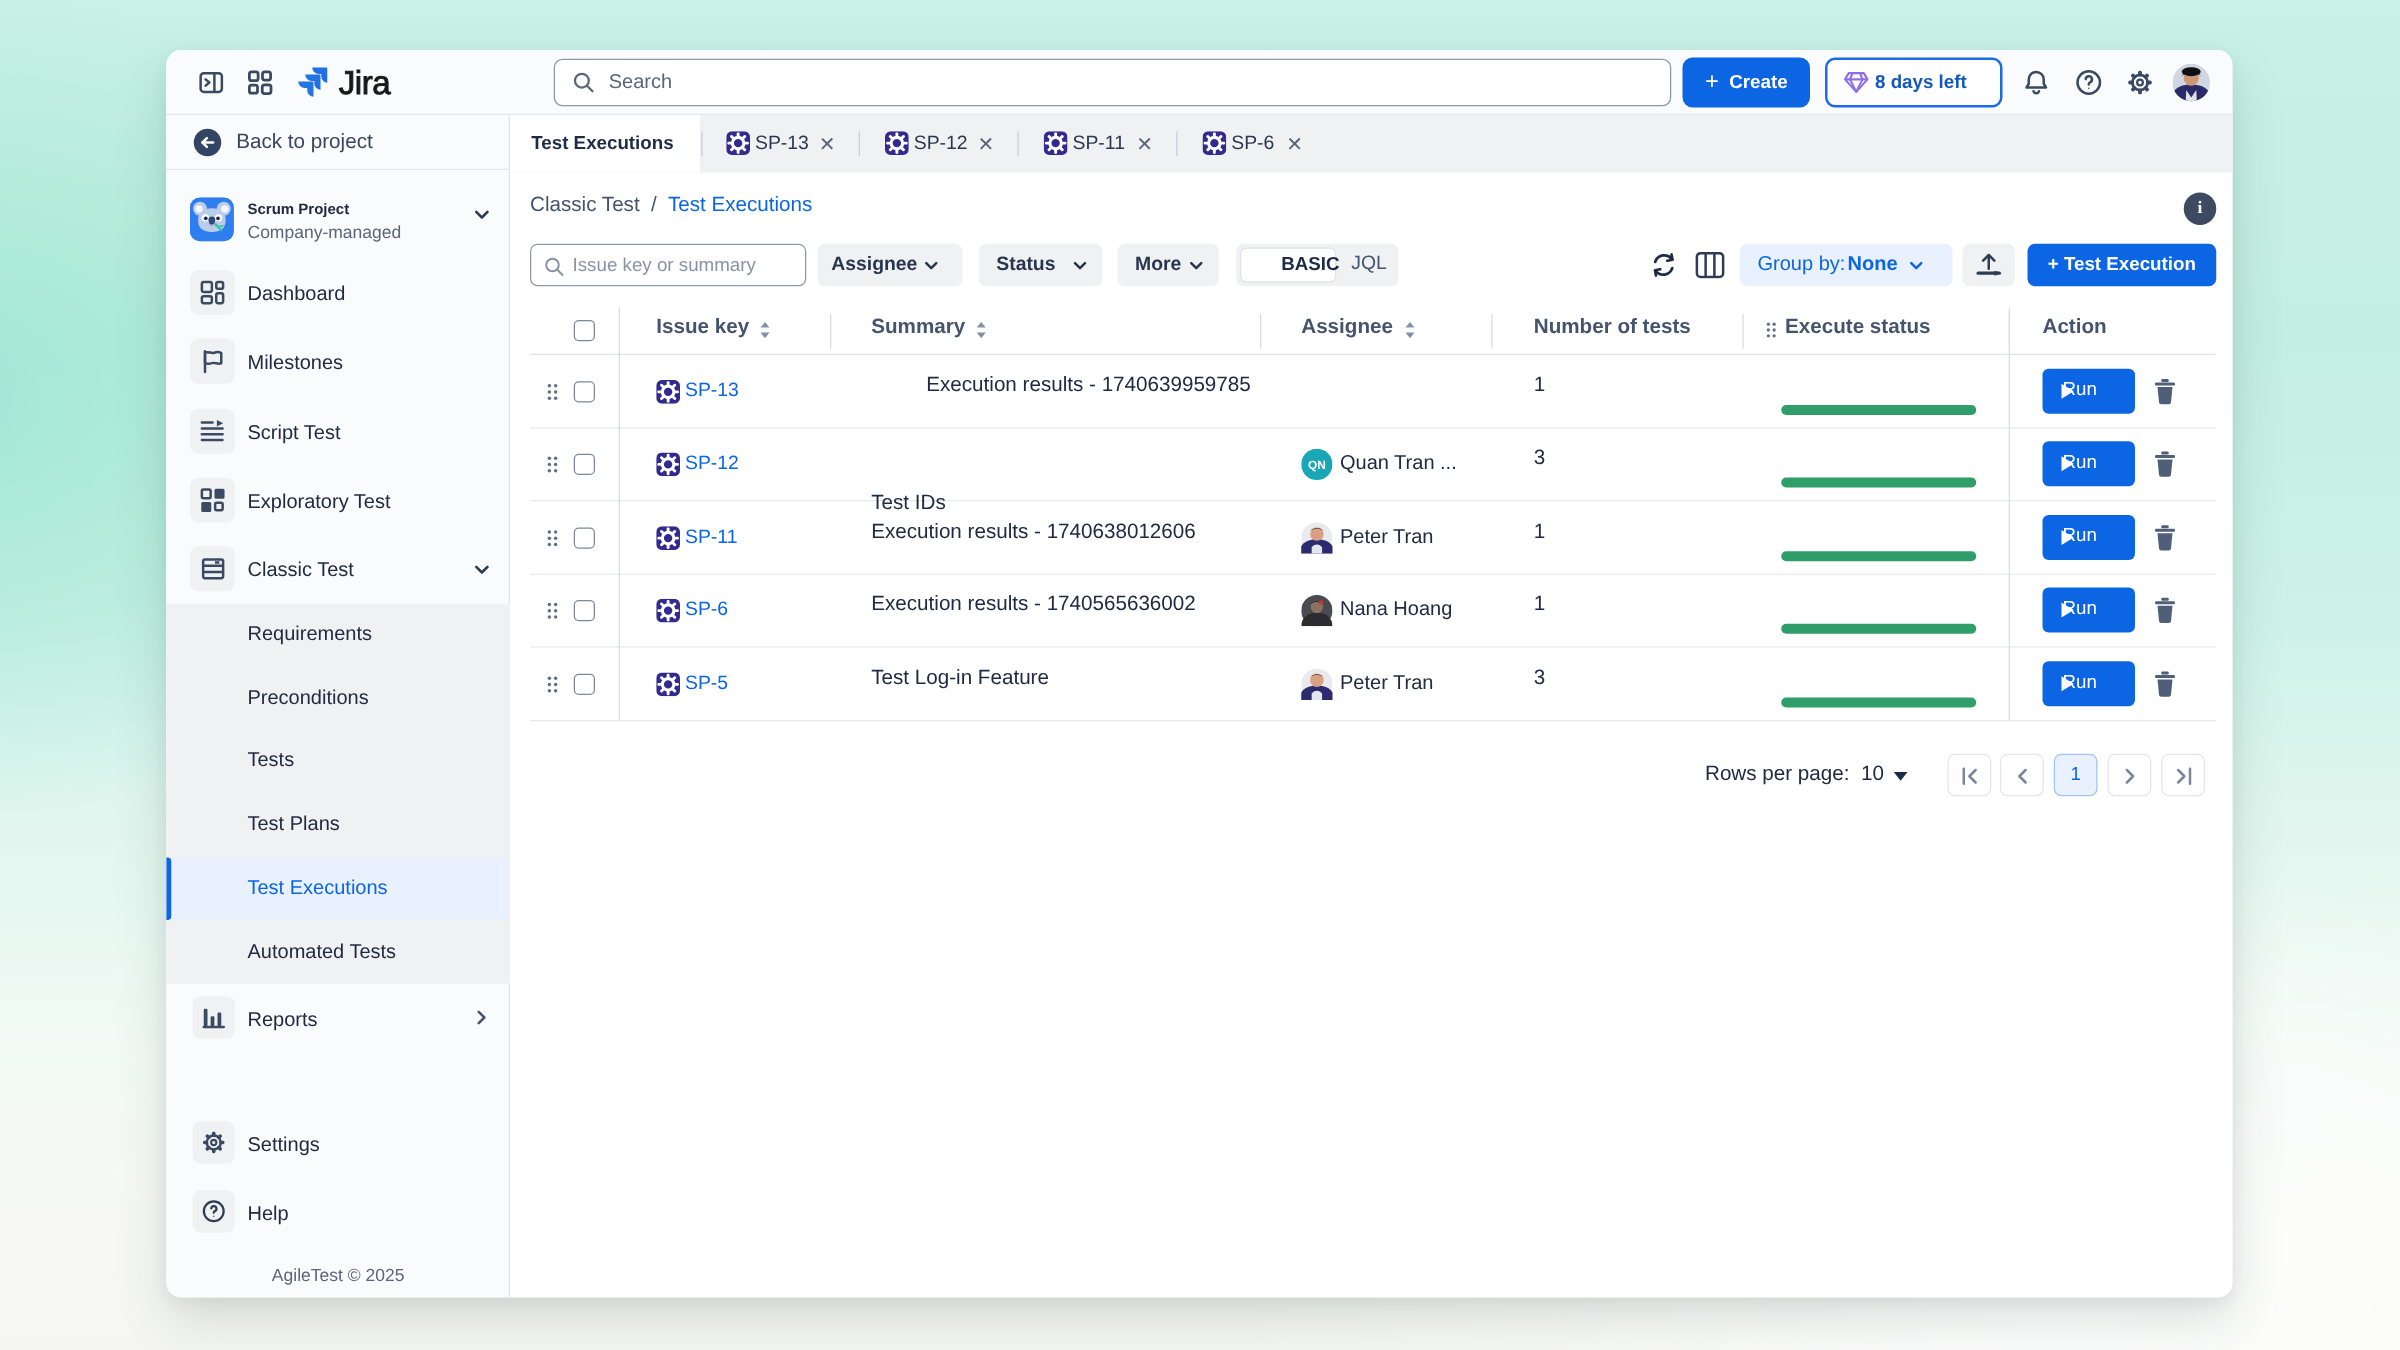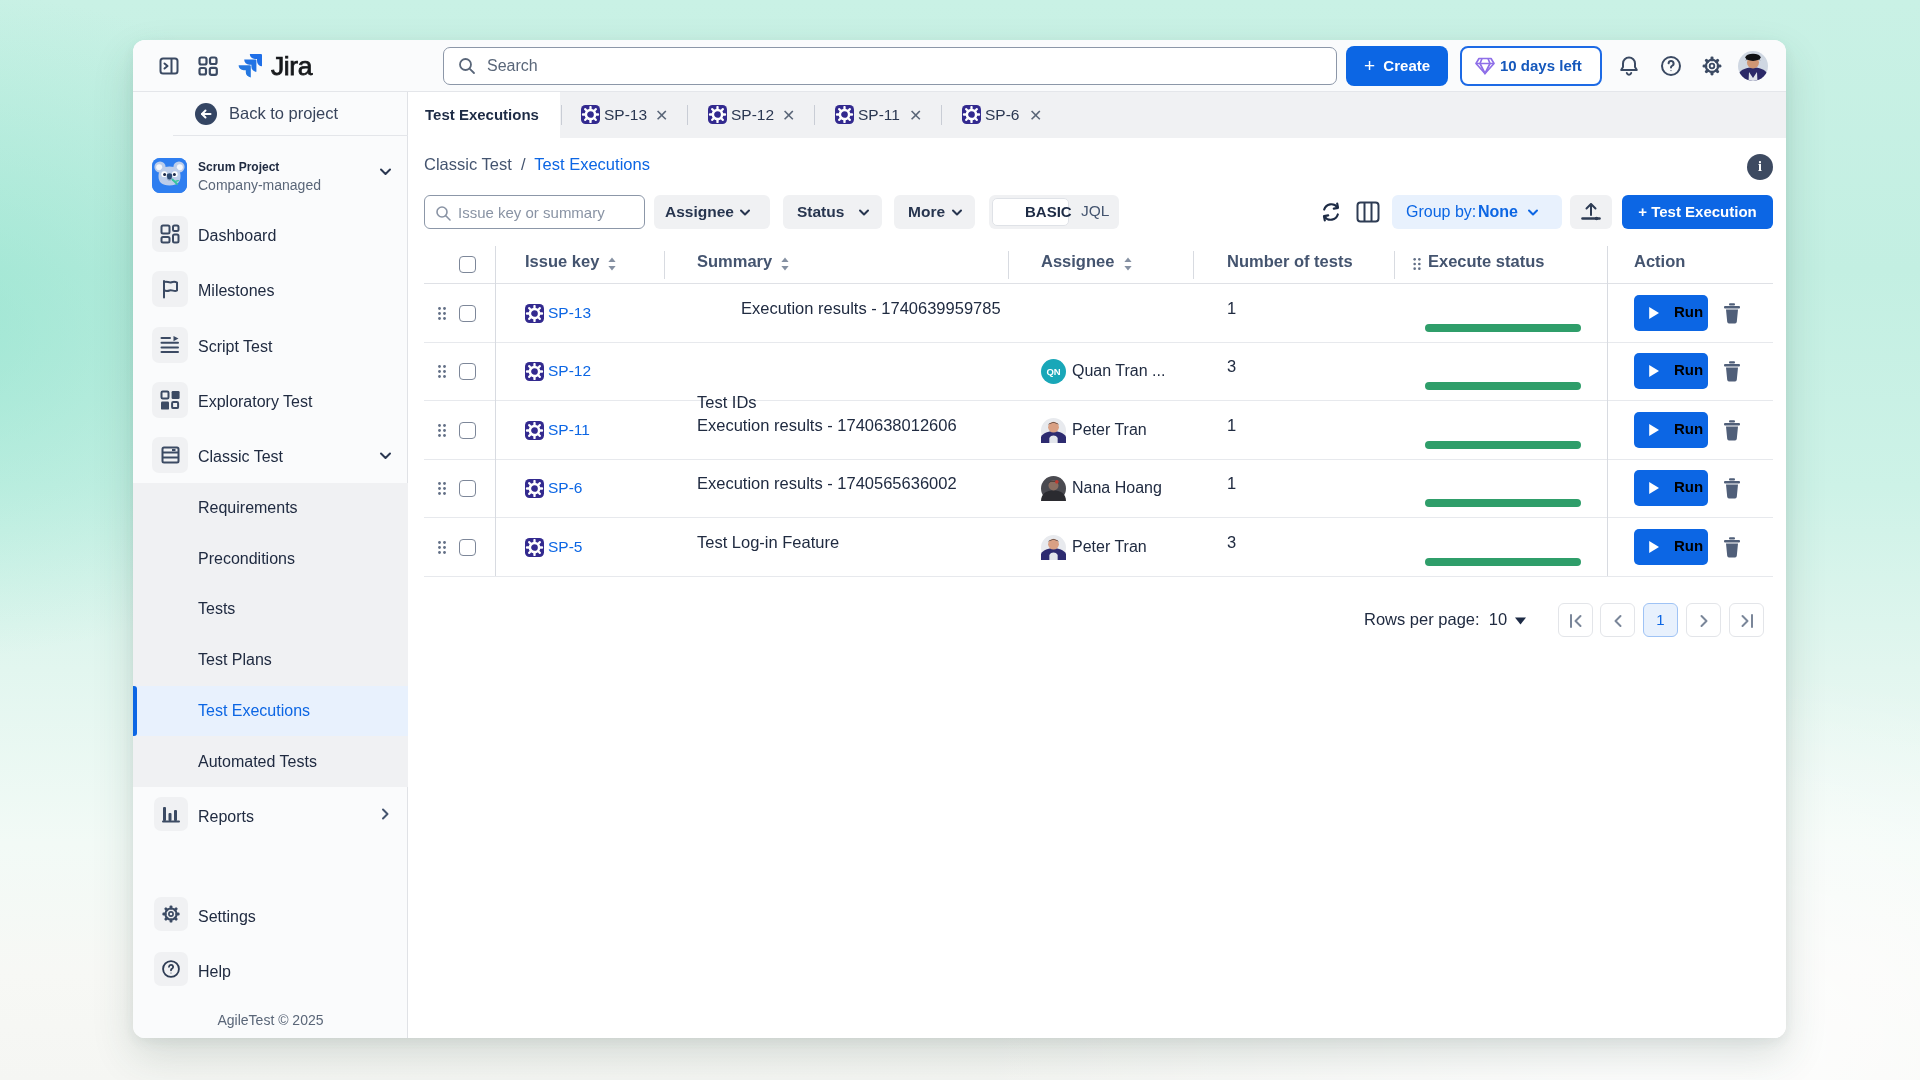--- a/index.html
+++ b/index.html
@@ -29,21 +29,21 @@
 .btn-create {
   position:absolute; left:1213px; top:6px; width:102px; height:40px; background:#0c66e4;
   border-radius:8px; color:#fff; font-size:15px; font-weight:700; text-align:center; line-height:40px;
 }
 .btn-trial {
   position:absolute; left:1327px; top:6px; width:142px; height:40px; background:#fff;
   border:2px solid #1d6ae5; border-radius:8px; color:#1558bc; font-size:15px; font-weight:700; line-height:36px;
 }
 
 .sidebar { position:absolute; left:0; top:52px; width:275px; height:946px; background:#fafbfc; border-right:1px solid #e0e2e6; }
-.backrow { position:absolute; left:0; top:0; width:100%; height:44px; border-bottom:1px solid #e4e6ea;margin-left:40px; }
+.backrow { position:absolute; left:0; top:0; width:100%; height:44px; border-bottom:1px solid #e4e6ea; }
 .backcircle { position:absolute; left:22px; top:11px; width:22px; height:22px; border-radius:50%; background:#344563; }
 .backtext { position:absolute; left:56px; top:12px; font-size:16.5px; color:#39455c; }
 .proj-av { position:absolute; left:19px; top:66px; width:35px; height:35px; border-radius:8px; background:linear-gradient(135deg,#4796f8,#1f6ae0); }
 .proj-title { position:absolute; left:65px; top:68px; font-size:12px; font-weight:700; color:#202b41; }
 .proj-sub { position:absolute; left:65px; top:85px; font-size:14px; color:#5a6678; }
 .navitem { position:absolute; left:0; width:275px; height:55px; }
 .nav-iconbox { position:absolute; left:19px; top:10px; width:36px; height:36px; background:#f0f1f3; border-radius:7px; }
 .nav-label { position:absolute; left:65px; top:21px; font-size:16px; color:#202b41; }
 .submenu { position:absolute; left:0; top:391px; width:332px; height:304px; background:#f0f1f3; }
 .subitem { position:absolute; left:0; width:275px; height:50px; }
@@ -82,21 +82,21 @@
 .thead .hl { position:absolute; top:6px; font-size:16.5px; font-weight:700; color:#44546f; }
 .vsep { position:absolute; width:1px; background:#d8dbe1; }
 .trow { position:absolute; left:16px; width:1349px; height:59px; border-bottom:1px solid #e7e9ed; }
 .checkbox { position:absolute; width:17px; height:17px; border:1.5px solid #7d8799; border-radius:4px; background:#fff; }
 .dots6 { position:absolute; width:10px; height:14px; }
 .keylink { position:absolute; font-size:15.5px; font-weight:500; color:#0c66e4; }
 .sumtext { position:absolute; font-size:16.5px; color:#202b41; }
 .numtext { position:absolute; font-size:16.5px; color:#202b41; }
 .gbar { position:absolute; left:1001px; width:156px; height:8px; border-radius:4px; background:#2f9e6a; }
 .runbtn { position:absolute; left:1210px; width:74px; height:36px; background:#0c66e4; border-radius:5px; }
-.runbtn span { position:absolute; left:40px; top:8px; color:#000000; font-size:15px; font-weight:700; }
+.runbtn span { position:absolute; left:16px; top:8px; color:#ffffff; font-size:15px; font-weight:400; }
 .avname { position:absolute; font-size:16px; color:#202b41; }
 
 .pagrow { position:absolute; left:0; top:511px; width:1378px; height:34px; }
 .pagtext { position:absolute; left:956px; top:7px; font-size:16.5px; color:#202b41; }
 .pbtn { position:absolute; top:0; width:35px; height:34px; border:1px solid #e3e5e9; border-radius:6px; background:#fff; }
 .pbtn.cur { background:#e8f1fd; border:1px solid #9fc3f5; color:#0c66e4; text-align:center; line-height:32px; font-size:15px; }
 </style>
 </head>
 <body>
 <div class="win">
@@ -125,21 +125,21 @@
       </svg>
       <div class="ph">Search</div>
     </div>
     <div class="btn-create"><span style="font-weight:400; font-size:19px; vertical-align:-1px;">+</span>&nbsp; Create</div>
     <div class="btn-trial">
       <svg class="abs" style="left:13px; top:9px" width="20" height="18" viewBox="0 0 20 18" fill="none" stroke="#8f6fe8" stroke-width="1.7" stroke-linejoin="round">
         <path d="M4 1.5 h12 l3 5 -9 10 -9 -10 z"></path>
           <path d="M7 1.5 l-2 5 5 10 5 -10 -2 -5"></path>
           <line x1="1" y1="6.5" x2="19" y2="6.5"></line>
       </svg>
-      <span style="margin-left:38px;">10 days left</span>
+      <span style="margin-left:38px;">8 days left</span>
     </div>
     <svg class="tb-ic" style="left:1484px" viewBox="0 0 24 24" fill="none" stroke="#3b4a63" stroke-width="2">
       <path d="M12 3.5 a6 6 0 0 1 6 6 v3.5 l1.8 3 H4.2 l1.8 -3 V9.5 a6 6 0 0 1 6 -6 z" stroke-linejoin="round"></path>
       <path d="M9.8 19 a2.3 2.3 0 0 0 4.4 0" stroke-linecap="round"></path>
     </svg>
     <svg class="tb-ic" style="left:1526px" viewBox="0 0 24 24" fill="none" stroke="#3b4a63" stroke-width="2">
       <circle cx="12" cy="12" r="9"></circle>
       <path d="M9.6 9.3 a2.5 2.5 0 1 1 3.4 2.6 c-0.8 0.3 -1 0.8 -1 1.6" stroke-linecap="round"></path>
       <circle cx="12" cy="16.6" r="0.6" fill="#3b4a63" stroke="none"></circle>
     </svg>

